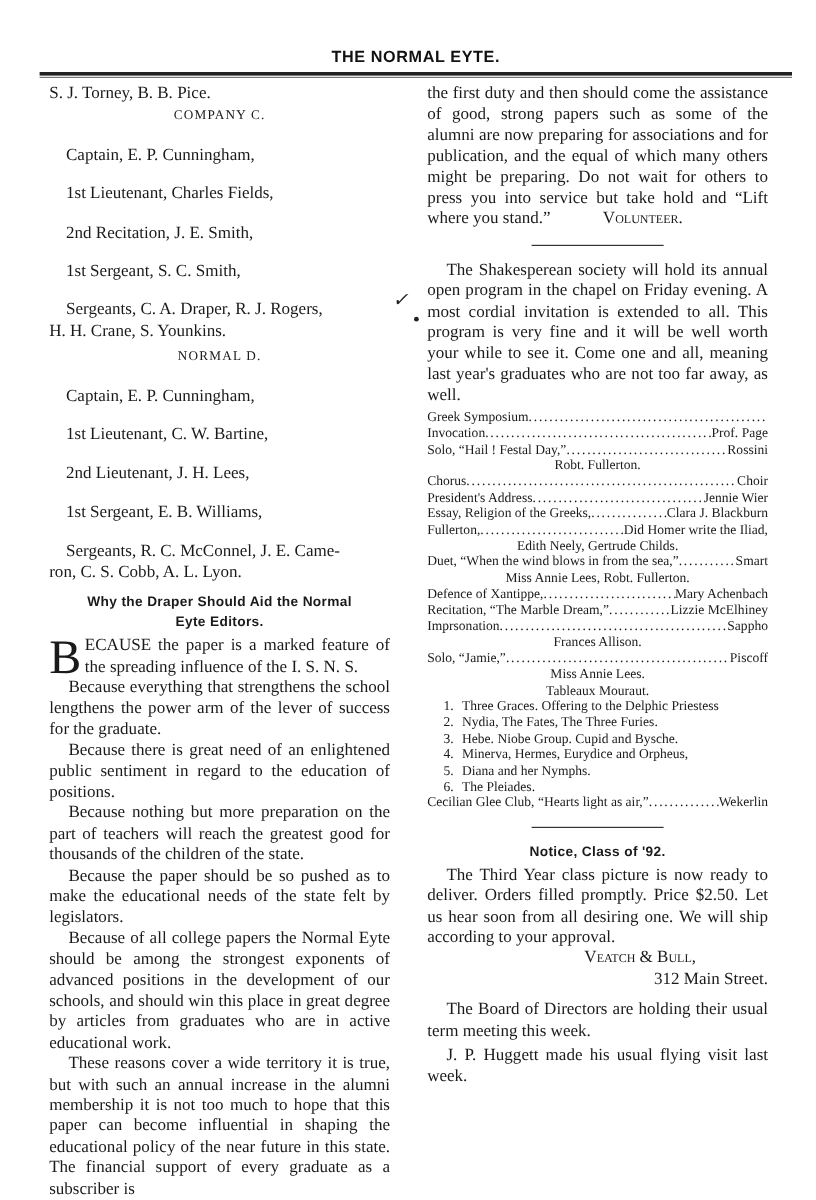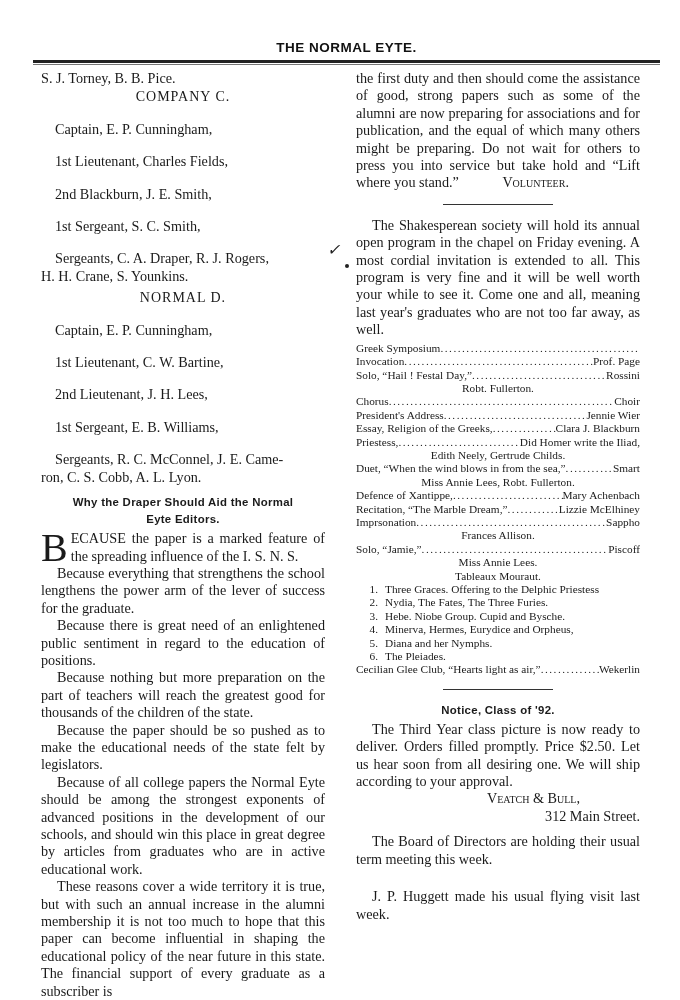--- a/index.html
+++ b/index.html
@@ -11,21 +11,21 @@
               font-size: 13.5px; letter-spacing: 0.5px; color: #111; }
   .rule { position: absolute; left: 33px; top: 60px; width: 627px; height: 0;
           border-top: 3px solid #222; }
   .rule2 { position: absolute; left: 33px; top: 64px; width: 627px; border-top: 1px solid #777; }
   .col { position: absolute; top: 70px; font-size: 14.2px; line-height: 17.4px; }
   .col-left { left: 41px; width: 284px; }
   .col-right { left: 356px; width: 284px; }
   p { margin: 0; text-align: justify; }
   .indent { text-indent: 16px; }
   .hang { padding-left: 14px; margin-top: 15px; }
-  .caps { font-variant: small-caps; font-size: 14px; letter-spacing: 1px; text-align: center; margin: 1px 0; }
+  .caps { font-variant: small-caps; font-size: 11px; letter-spacing: 1px; text-align: center; margin: 1px 0; }
   .heading { font-family: "Liberation Sans", "DejaVu Sans", sans-serif; font-weight: bold;
              font-size: 11.4px; text-align: center; line-height: 17px; margin: 8px 0 2px 0; letter-spacing: 0.3px; }
   .dropcap { float: left; font-size: 40px; line-height: 32px; margin: 2px 3px 0 0; }
   .sig { font-variant: small-caps; }
   .short-rule { width: 110px; border-top: 1px solid #333; margin: 12px auto 12px auto; }
   .prog { font-size: 11.3px; line-height: 13.4px; }
   .prog .row { display: flex; align-items: baseline; white-space: nowrap; overflow: hidden; }
   .prog .row .lbl { flex: 0 0 auto; }
   .prog .row .dots { flex: 1 1 auto; overflow: hidden; letter-spacing: 1.5px; }
   .prog .row .dots::after { content: "....................................................................................................."; }
@@ -50,21 +50,21 @@
   <div class="mark-check">✓</div>
   <div class="mark-dot"></div>
 
   <div class="col col-left">
     <p>S. J. Torney, B. B. Pice.</p>
 
     <div class="caps">COMPANY C.</div>
     <div>
       <p class="hang">Captain, E. P. Cunningham,</p>
       <p class="hang">1st Lieutenant, Charles Fields,</p>
-      <p class="hang">2nd Blackburn, J. E. Smith,</p>
+      <p class="hang">2nd Recitation, J. E. Smith,</p>
       <p class="hang">1st Sergeant, S. C. Smith,</p>
       <p class="hang">Sergeants, C. A. Draper, R. J. Rogers,</p>
       <p>H. H. Crane, S. Younkins.</p>
     </div>
 
     <div class="caps" style="margin-top:4px">NORMAL D.</div>
     <div>
       <p class="hang">Captain, E. P. Cunningham,</p>
       <p class="hang">1st Lieutenant, C. W. Bartine,</p>
       <p class="hang">2nd Lieutenant, J. H. Lees,</p>
@@ -125,21 +125,21 @@
           <span class="lbl">President's Address</span>
           <span class="dots"></span>
           <span class="val">Jennie Wier</span>
         </div>
       <div class="row">
           <span class="lbl">Essay, Religion of the Greeks,</span>
           <span class="dots"></span>
           <span class="val">Clara J. Blackburn</span>
         </div>
       <div class="row">
-          <span class="lbl">Priestess,</span>
+          <span class="lbl">Fullerton,</span>
           <span class="dots"></span>
           <span class="val">Did Homer write the Iliad,</span>
         </div>
       <div class="center">Edith Neely, Gertrude Childs.</div>
       <div class="row">
           <span class="lbl">Duet, “When the wind blows in from the sea,”</span>
           <span class="dots"></span>
           <span class="val">Smart</span>
         </div>
       <div class="center">Miss Annie Lees, Robt. Fullerton.</div>
@@ -199,15 +199,15 @@
     </div>
 
     <div class="short-rule"></div>
 
     <div class="heading" style="margin-top:0">Notice, Class of '92.</div>
     <p class="indent">The Third Year class picture is now ready to deliver. Orders filled promptly. Price $2.50. Let us hear soon from all desiring one. We will ship according to your approval.</p>
     <p class="right"><span class="sig">Veatch &amp; Bull,</span><span style="display:inline-block; width:60px"></span></p>
     <p class="right">312 Main Street.</p>
 
     <p class="indent" style="margin-top:8px">The Board of Directors are holding their usual term meeting this week.</p>
-    <p class="indent" style="margin-top:20px">J. P. Huggett made his usual flying visit last week.</p>
+    <p class="indent" style="margin-top:3px">J. P. Huggett made his usual flying visit last week.</p>
   </div>
 </div>
 
 </body></html>

